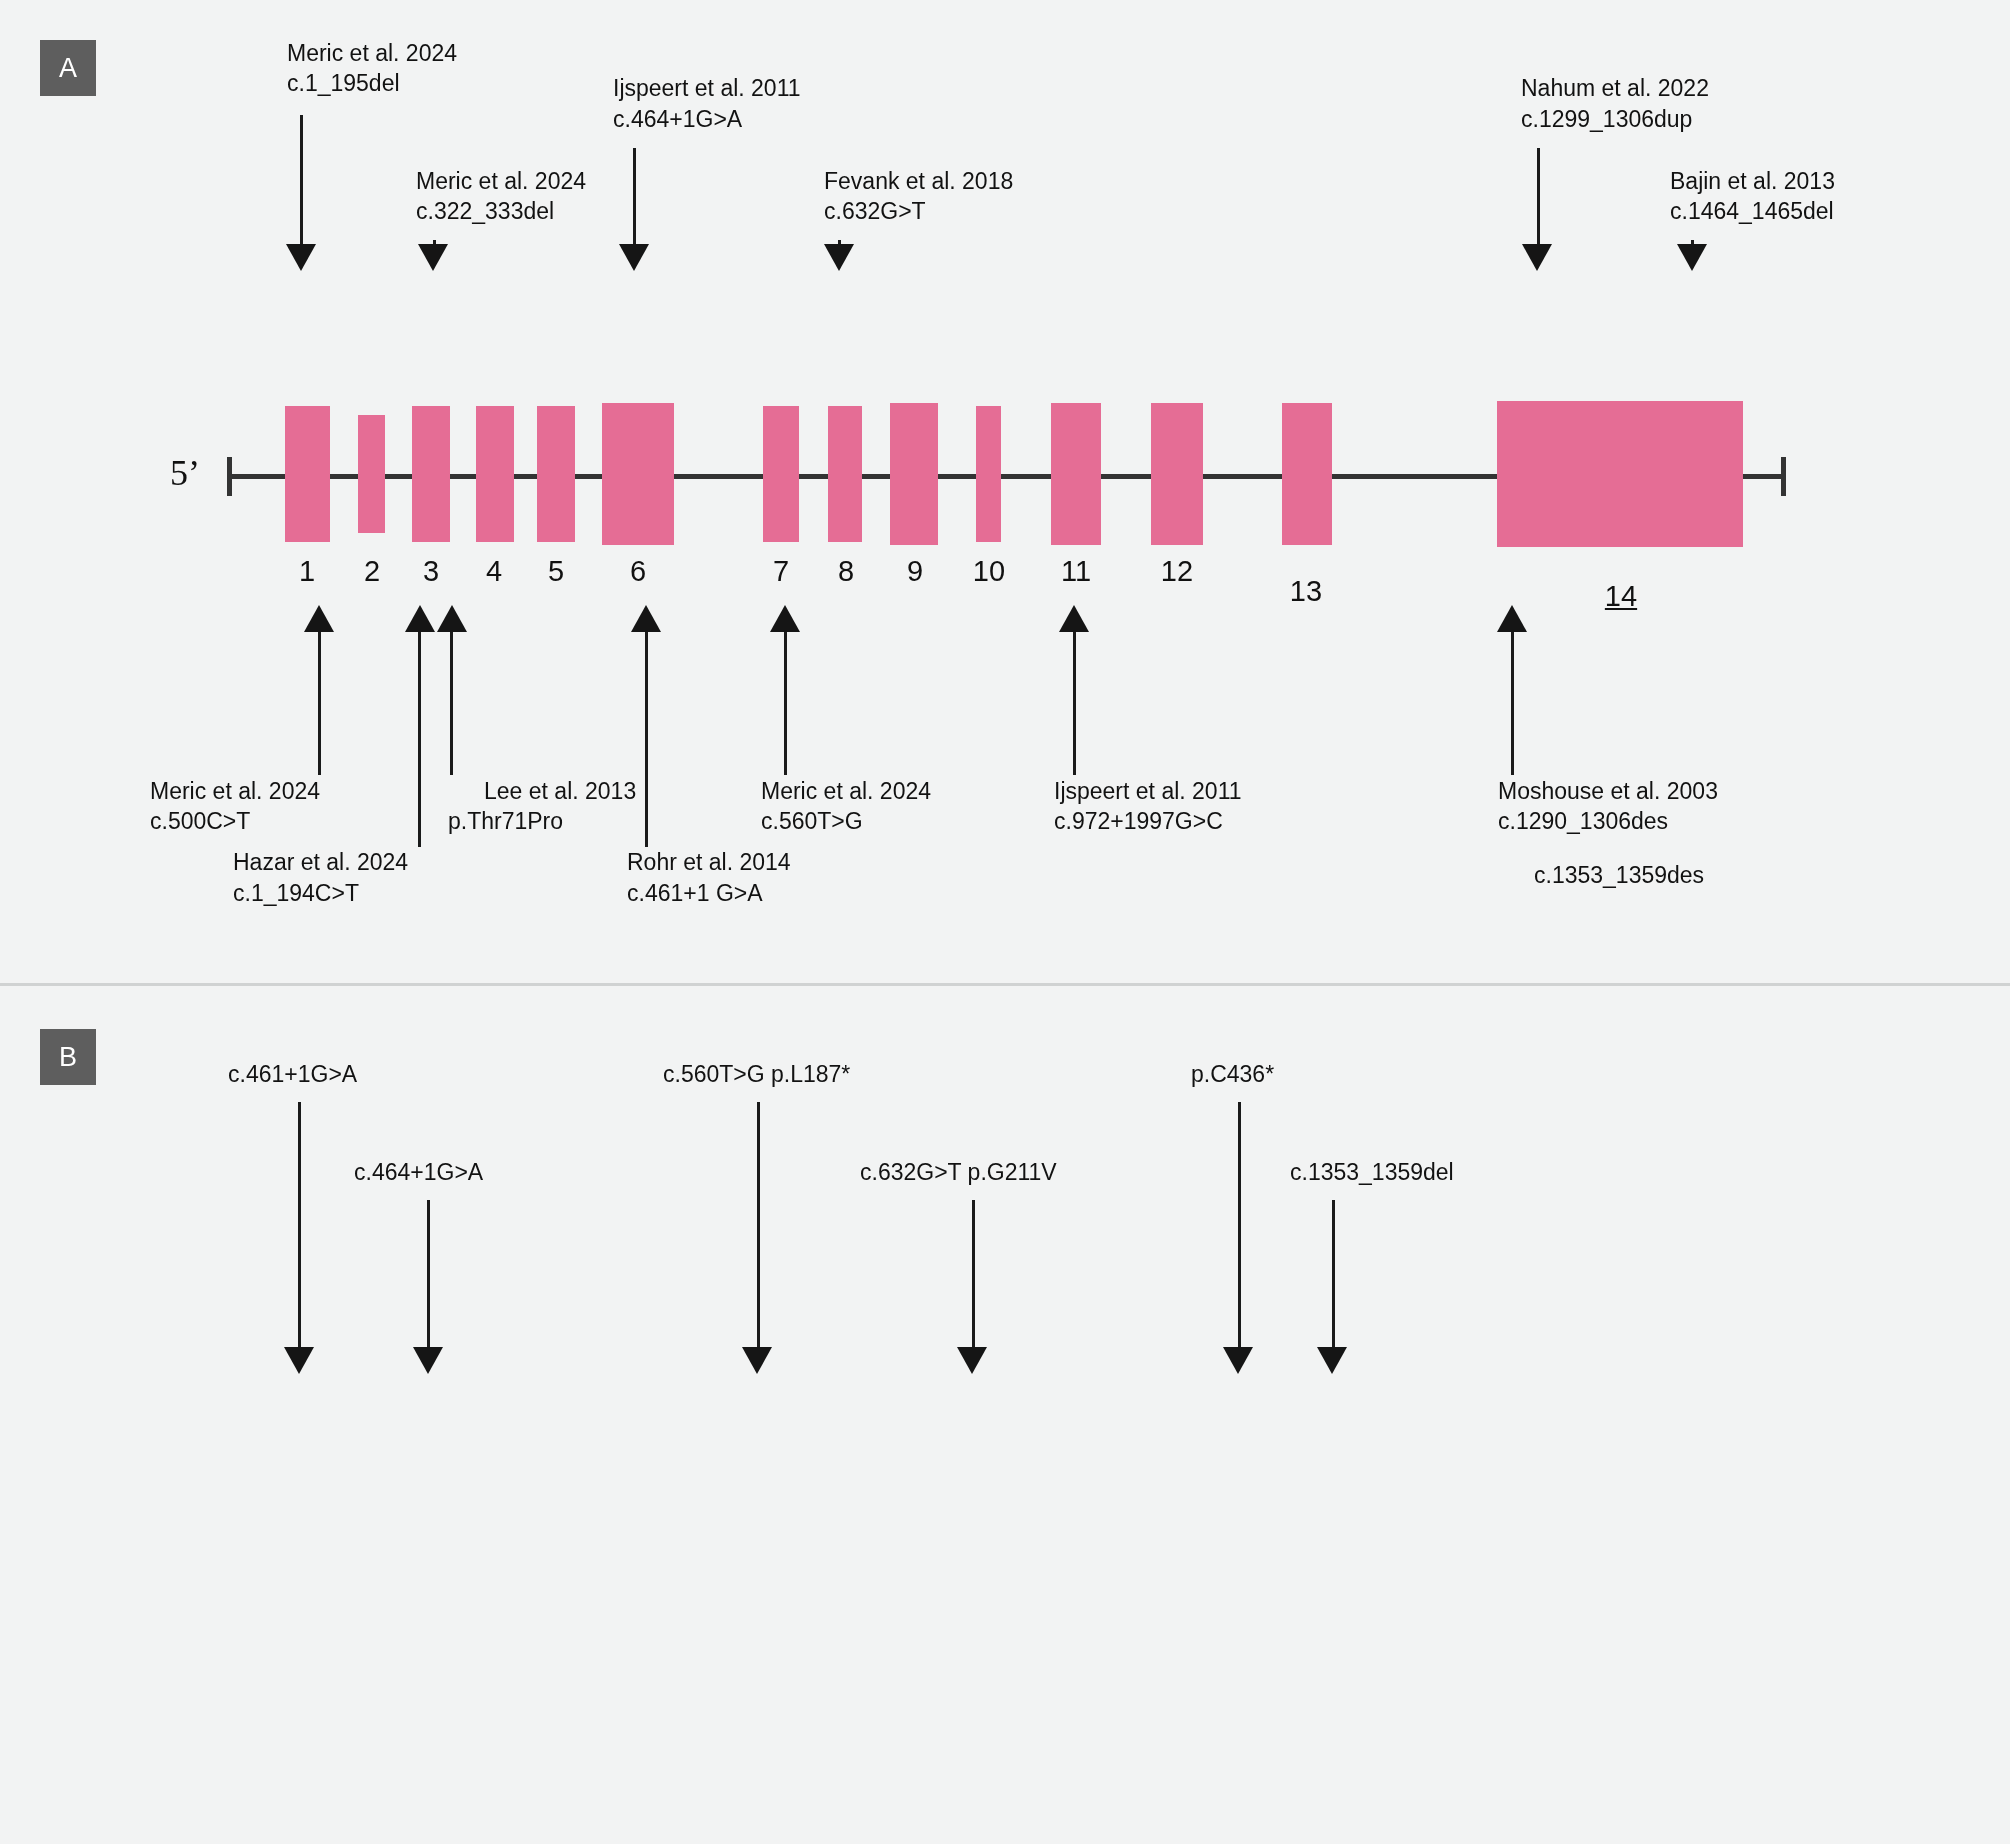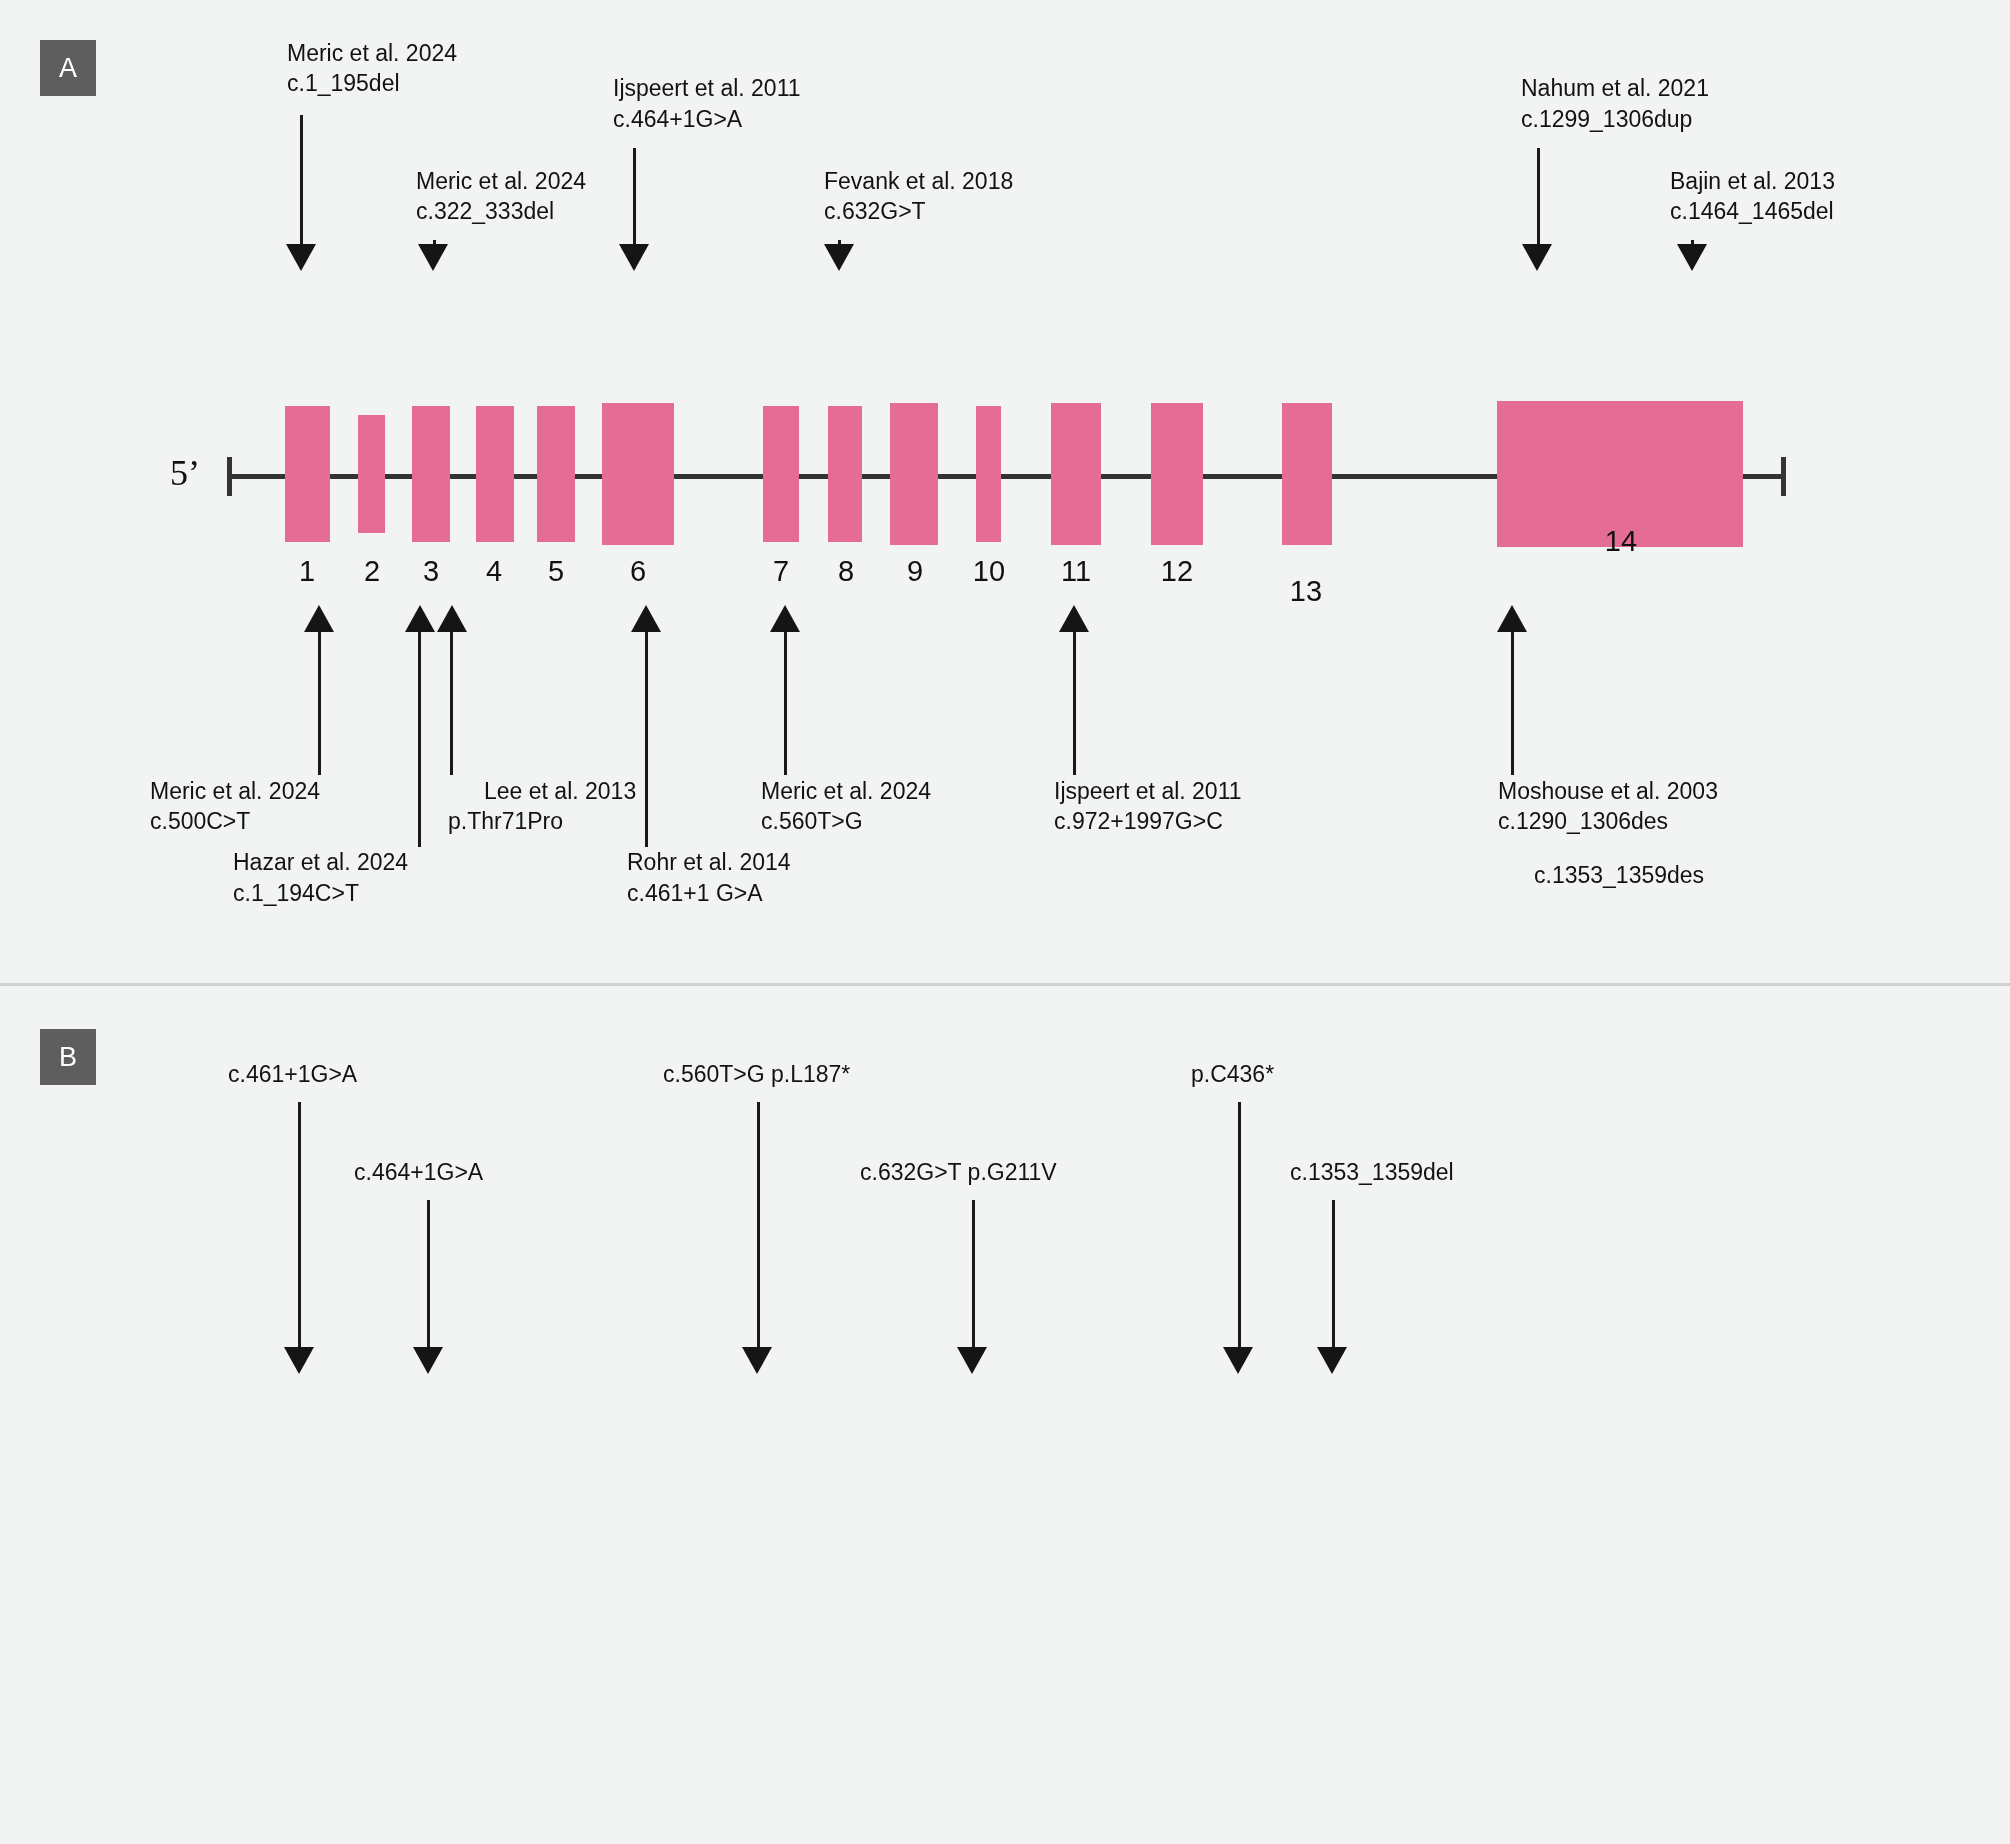--- a/index.html
+++ b/index.html
@@ -67,21 +67,21 @@
     <div class="lbl" style="left:613px;top:73px;">Ijspeert et al. 2011</div>
     <div class="lbl" style="left:613px;top:104px;">c.464+1G&gt;A</div>
     <div class="vline" style="left:633px;top:148px;height:109px;"></div>
     <div class="arrow-down" style="left:619px;top:244px;"></div>
 
     <div class="lbl" style="left:824px;top:166px;">Fevank et al. 2018</div>
     <div class="lbl" style="left:824px;top:196px;">c.632G&gt;T</div>
     <div class="vline" style="left:838px;top:240px;height:19.7px;"></div>
     <div class="arrow-down" style="left:824px;top:244px;"></div>
 
-    <div class="lbl" style="left:1521px;top:73px;">Nahum et al. 2021</div>
+    <div class="lbl" style="left:1521px;top:73px;">Nahum et al. 2022</div>
     <div class="lbl" style="left:1521px;top:104px;">c.1299_1306dup</div>
     <div class="vline" style="left:1537px;top:148px;height:109px;"></div>
     <div class="arrow-down" style="left:1522px;top:244px;"></div>
 
     <div class="lbl" style="left:1670px;top:166px;">Bajin et al. 2013</div>
     <div class="lbl" style="left:1670px;top:196px;">c.1464_1465del</div>
     <div class="vline" style="left:1691px;top:240px;height:19.7px;"></div>
     <div class="arrow-down" style="left:1677px;top:244px;"></div>
 
     <div class="five-prime" style="left:170px;top:452px;">5’</div>
@@ -110,21 +110,21 @@
     <div class="exon-num" style="left:467px;top:555px;width:54px;">4</div>
     <div class="exon-num" style="left:529px;top:555px;width:54px;">5</div>
     <div class="exon-num" style="left:611px;top:555px;width:54px;">6</div>
     <div class="exon-num" style="left:754px;top:555px;width:54px;">7</div>
     <div class="exon-num" style="left:819px;top:555px;width:54px;">8</div>
     <div class="exon-num" style="left:888px;top:555px;width:54px;">9</div>
     <div class="exon-num" style="left:962px;top:555px;width:54px;">10</div>
     <div class="exon-num" style="left:1049px;top:555px;width:54px;">11</div>
     <div class="exon-num" style="left:1150px;top:555px;width:54px;">12</div>
     <div class="exon-num" style="left:1279px;top:555px;width:54px;margin-top:20px;">13</div>
-    <div class="exon-num" style="left:1594px;top:525px;width:54px;">14</div>
+    <div class="exon-num" style="left:1594px;top:580px;width:54px;text-decoration:underline;">14</div>
 
     <div class="arrow-up" style="left:304px;top:605px;"></div>
     <div class="vline" style="left:318px;top:632px;height:143px;"></div>
     <div class="lbl" style="left:150px;top:776px;">Meric et al. 2024</div>
     <div class="lbl" style="left:150px;top:806px;">c.500C&gt;T</div>
 
     <div class="arrow-up" style="left:405px;top:605px;"></div>
     <div class="vline" style="left:418px;top:632px;height:215px;"></div>
     <div class="lbl" style="left:233px;top:847px;">Hazar et al. 2024</div>
     <div class="lbl" style="left:233px;top:878px;">c.1_194C&gt;T</div>

